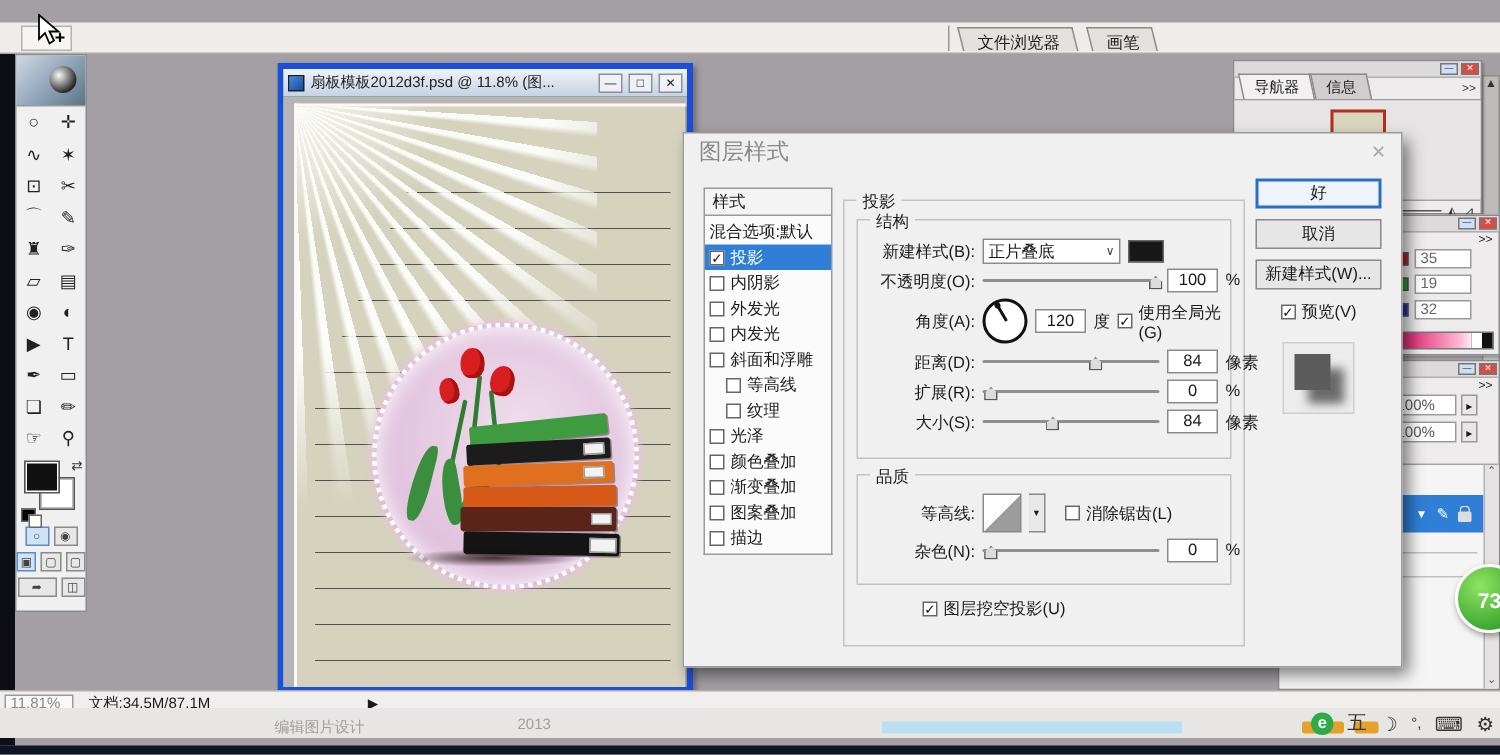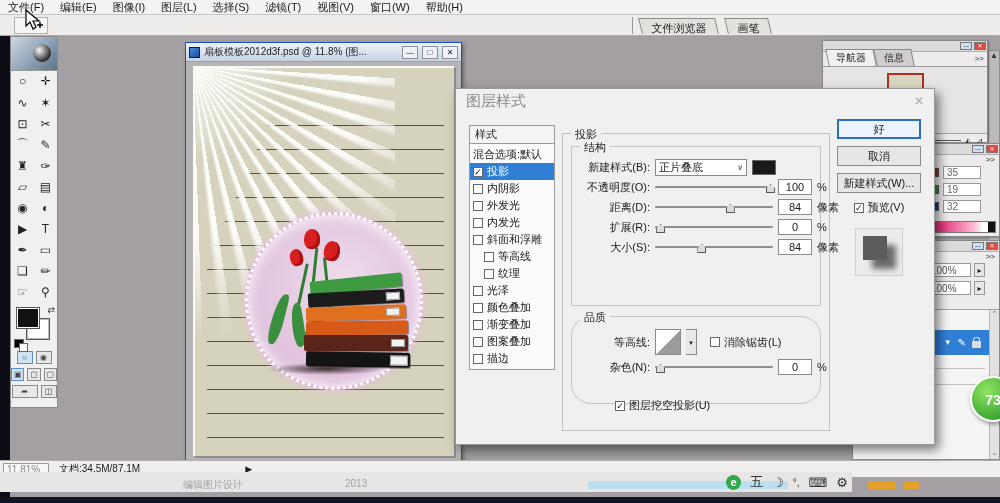--- a/index.html
+++ b/index.html
@@ -51,21 +51,21 @@
           border:1px solid #666; }
   .mini::after { content:""; position:absolute; left:4px; top:3px; width:7px; height:7px;
           background:#fff; border:1px solid #666; }
   .tb-row { display:flex; justify-content:center; gap:3px; padding:2px 0; }
   .mbtn { width:16px; height:13px; border:1px solid #8a8a8a; background:#e8e7e8;
           font-size:8px; line-height:11px; text-align:center; color:#444; cursor:pointer; }
   .mbtn.act { background:#cfe3f6; border-color:#5b8ec6; }
 
   
   .docwin { position:absolute; left:185px; top:42px; width:277px; height:420px;
-            background:#bef264; border:1px solid #1d4ed8; z-index:2;
+            background:#bef264; border:4px solid #1d4ed8; z-index:2;
             box-shadow:2px 2px 4px rgba(0,0,0,.35); }
   .doctitle { height:19px; background:linear-gradient(#eef3fa,#c7d3e3);
               border-bottom:1px solid #98a4b4; display:flex; align-items:center;
               padding:0 3px; gap:4px; }
   .docicon { width:11px; height:11px; background:linear-gradient(135deg,#4a8ae0,#1a4a9a);
              border:1px solid #123; flex:0 0 auto; }
   .doctitle .ttl { flex:1; font-size:10px; color:#222; white-space:nowrap; overflow:hidden; }
   .winbtn { width:16px; height:13px; border:1px solid #8a8f98; background:#eef1f6;
             font-size:8px; line-height:12px; text-align:center; cursor:pointer; }
   .docbody { position:absolute; left:0; top:19px; right:0; bottom:0; background:#b7b4b7; overflow:hidden; }
@@ -167,21 +167,21 @@
   .sli.sel { background:#2f7fd6; color:#fff; }
   .cb { width:10px; height:10px; border:1px solid #666; background:#fff; flex:0 0 auto;
         font-size:9px; line-height:9px; text-align:center; color:#111; cursor:pointer; }
   .cb.on::after { content:"✓"; }
   .slab { white-space:nowrap; font-size:11px; }
 
   .fs { position:relative; border:1px solid #c3c3c3; }
   .fs > .leg { position:absolute; top:-7px; left:8px; background:#f0f0f0; padding:0 4px; font-size:11px; }
   .dsgroup { position:absolute; left:106px; top:44px; width:268px; height:298px; }
   .structfs { position:absolute; left:8px; top:12px; right:8px; height:160px; }
-  .qualfs { position:absolute; left:8px; top:182px; right:8px; height:88px;border-radius:20px; }
+  .qualfs { position:absolute; left:8px; top:182px; right:8px; height:74px; }
   .drow { display:flex; align-items:center; gap:5px; height:20px; padding:0 6px; }
   .dlabel { width:72px; text-align:right; font-size:11px; white-space:nowrap; flex:0 0 auto; }
   .combo { width:92px; height:17px; border:1px solid #8a8a8a; background:#fff; display:flex;
            align-items:center; padding:0 3px; font-size:11px; cursor:pointer; }
   .combo .ar { margin-left:auto; font-size:8px; color:#444; }
   .swatch { width:24px; height:15px; background:#181818; border:1px solid #666; cursor:pointer; }
   .slider { position:relative; width:118px; height:12px; cursor:pointer; flex:0 0 auto; }
   .slider::before { content:""; position:absolute; left:0; right:0; top:5px; height:2px;
                     background:#8f8f8f; border-radius:2px; }
   .thumb { position:absolute; top:3px; width:9px; height:9px; background:#dcdcdc;
@@ -211,52 +211,41 @@
   .pvsq::before { content:""; position:absolute; left:7px; top:7px; width:24px; height:24px;
           background:#5c5c5c; box-shadow:9px 9px 6px rgba(0,0,0,.55); }
 
   
   .statusbar { position:absolute; left:0; top:460px; width:1000px; height:17px;
                background:#f0efee; border-top:1px solid #b2afab; z-index:5;
                display:flex; align-items:center; gap:10px; padding:0 3px; font-size:10px; }
   .zbox { width:46px; height:13px; border:1px solid #9a9a9a; background:#f8f8f8; color:#888;
           padding:0 3px; line-height:12px; }
   .sbarrow { margin-left:95px; font-size:9px; }
-  .substrip { position:absolute; left:0; top:472px; width:852px; height:20px;
+  .substrip { position:absolute; left:0; top:472px; width:1000px; height:20px;
               background:#e7e6e5; z-index:5; }
   .wm { position:absolute; top:6px; font-size:10px; color:rgba(70,70,70,.45); }
   .bluebar { position:absolute; left:588px; top:9px; width:200px; height:8px; background:#badff0; }
   .oseg { position:absolute; top:9px; height:8px; background:#e6a12c; border-radius:2px; }
   .tray { position:absolute; right:4px; top:1px; height:18px; display:flex; align-items:center;
           gap:9px; font-size:13px; color:#333; }
   .tray .g { width:15px; height:15px; border-radius:50%; background:#2faa4a; color:#fff;
              font-size:11px; font-weight:bold; text-align:center; line-height:15px; }
   .taskbar { position:absolute; left:0; top:497px; width:1000px; height:6px; background:#0e1524; z-index:6; }
 
   .badge { position:absolute; left:970px; top:376px; width:46px; height:46px; border-radius:50%;
            background:radial-gradient(circle at 35% 30%,#8fe463,#3aa62e 75%);
            border:2px solid #fff; z-index:8; color:#fff; font-weight:bold; font-size:14px;
            text-align:center; line-height:44px; box-shadow:1px 2px 4px rgba(0,0,0,.4); cursor:pointer; }
 </style>
 </head>
 <body>
 
 <div class="screen">
 
-  <div class="menubar">
-    <span>文件(F)</span>
-    <span>编辑(E)</span>
-    <span>图像(I)</span>
-    <span>图层(L)</span>
-    <span>选择(S)</span>
-    <span>滤镜(T)</span>
-    <span>视图(V)</span>
-    <span>窗口(W)</span>
-    <span>帮助(H)</span>
-  </div>
 
   <div class="optbar">
     <div class="toolslot"></div>
     <div class="sep"></div>
     <div class="welltab" style="left:640px;">
         <i>文件浏览器</i>
       </div>
     <div class="welltab" style="left:726px;">
         <i>画笔</i>
       </div>
@@ -510,20 +499,32 @@
           <div class="swatch"></div>
         </div>
         <div class="drow">
           <span class="dlabel">不透明度(O):</span>
           <div class="slider">
               <i class="thumb" style="left:94%;"></i>
             </div>
           <span class="vbox">100</span>
           <span class="unit">%</span>
         </div>
+        <div class="drow" style="height:34px;">
+          <span class="dlabel">角度(A):</span>
+          <div class="dial">
+              <div class="needle"></div>
+            </div>
+          <span class="vbox">120</span>
+          <span class="unit">度</span>
+          <label class="ckrow">
+            <span class="cb on"></span>
+            <span>使用全局光(G)</span>
+          </label>
+        </div>
         <div class="drow">
           <span class="dlabel">距离(D):</span>
           <div class="slider">
               <i class="thumb" style="left:60%;"></i>
             </div>
           <span class="vbox">84</span>
           <span class="unit">像素</span>
         </div>
         <div class="drow">
           <span class="dlabel">扩展(R):</span>

